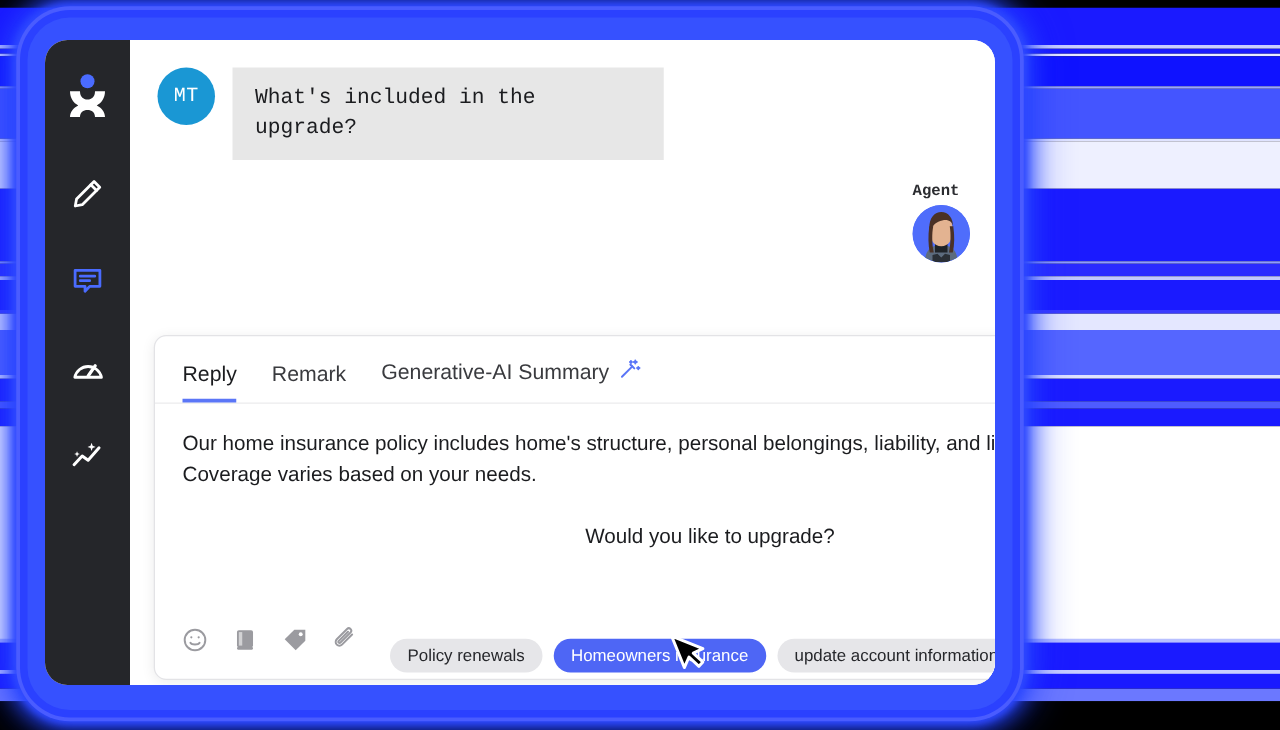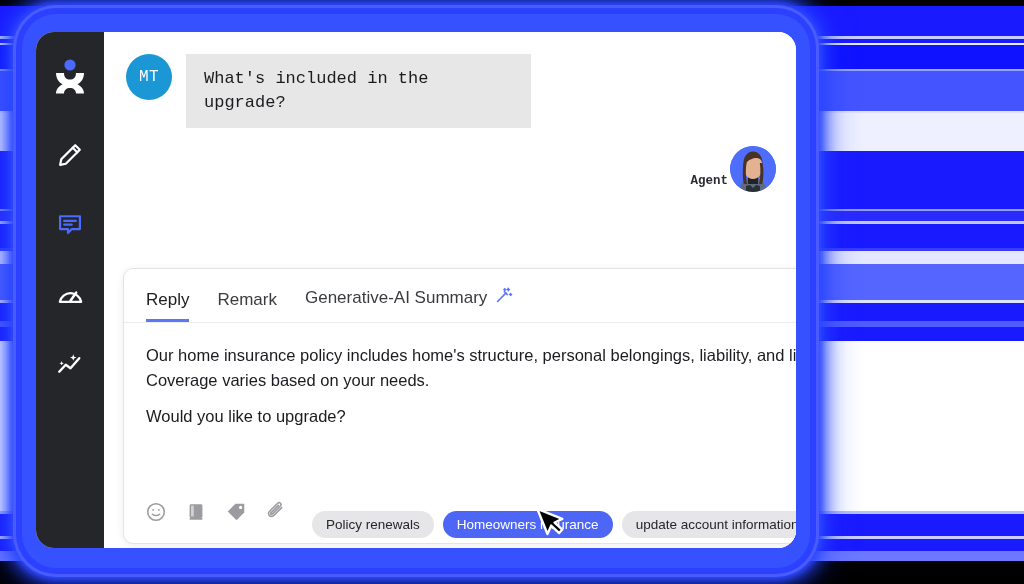--- a/index.html
+++ b/index.html
@@ -116,21 +116,21 @@
     border-radius: 0;
     padding: 13px 18px;
     font-size: 17px;
     line-height: 1.42;
     color: #1b1c1f;
     max-width: 345px;
   }
   .bubble.customer { background: #e7e7e7; }
   .bubble.agent    { background: #a4c5fb; }
 
-  .agent-stack { display: flex; align-items: flex-end; }
+  .agent-stack { display: flex; flex-direction: column; }
   .agent-label {
     font-size: 12.5px;
     color: #2b2c30;
     font-weight: bold;
     margin-bottom: 4px;
     margin-right: 2px;
   }
   .agent-line { display: flex; align-items: flex-start; gap: 12px; }
 
   
@@ -167,21 +167,21 @@
   }
   .tab.active { border-bottom-color: #5b76f7; color: #1b1c1f; }
 
   .editor {
     flex: 1;
     padding: 20px 22px 0 22px;
     font-size: 16.5px;
     line-height: 1.52;
     color: #1b1c1f;
   }
-  .editor p + p { margin-top: 11px; }
+  .editor p + p { margin-top: 24px; text-align: center; }
 
   .toolbar {
     height: 62px;
     display: flex;
     align-items: center;
     gap: 10px;
     padding: 0 18px 0 20px;
     position: relative;
   }
   .tool-icons { display: flex; align-items: center; gap: 16px; margin-right: 14px; }

